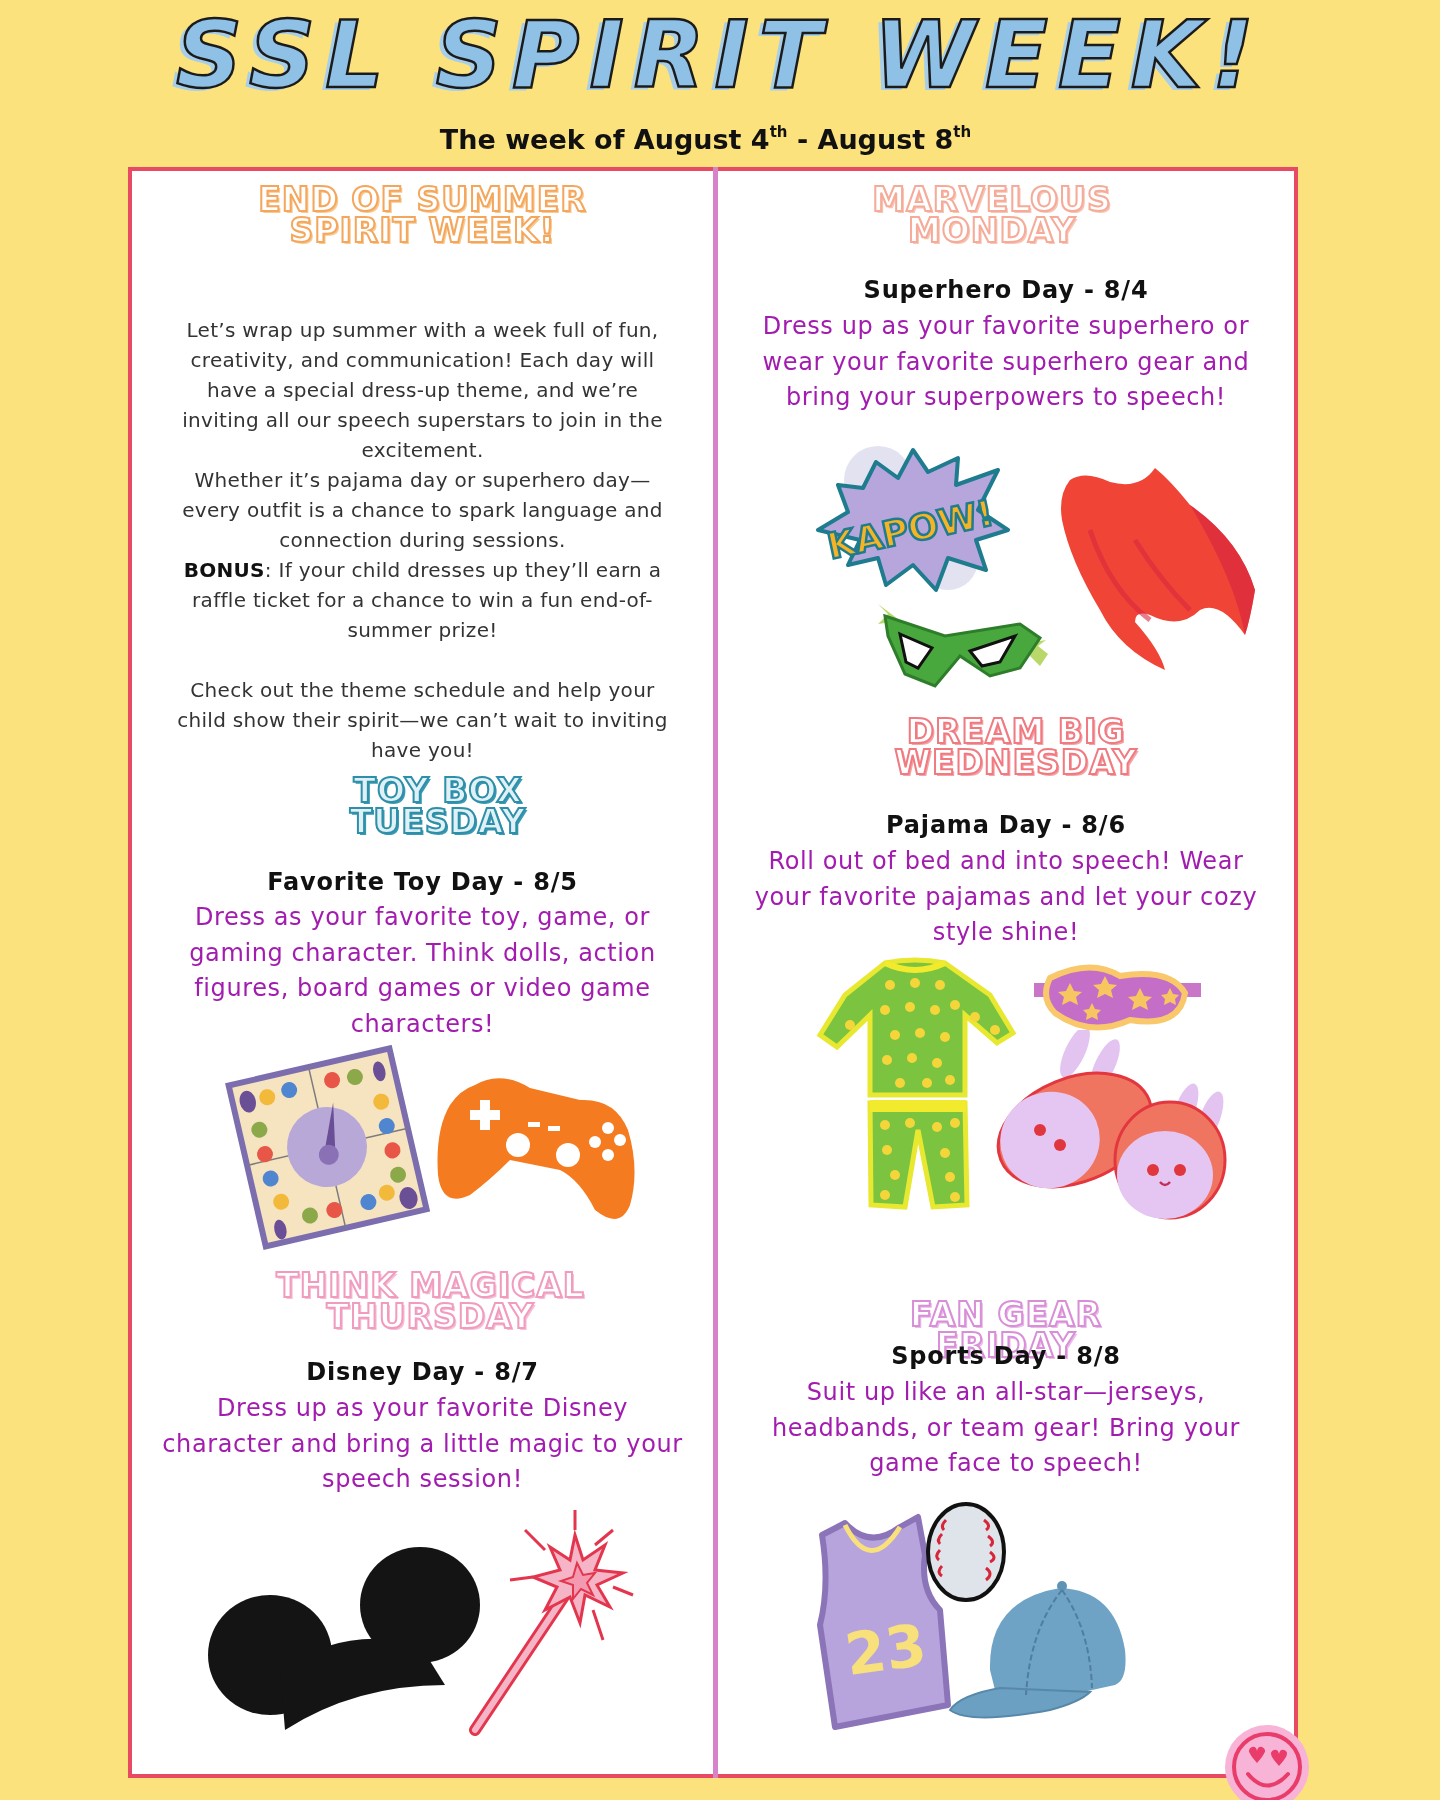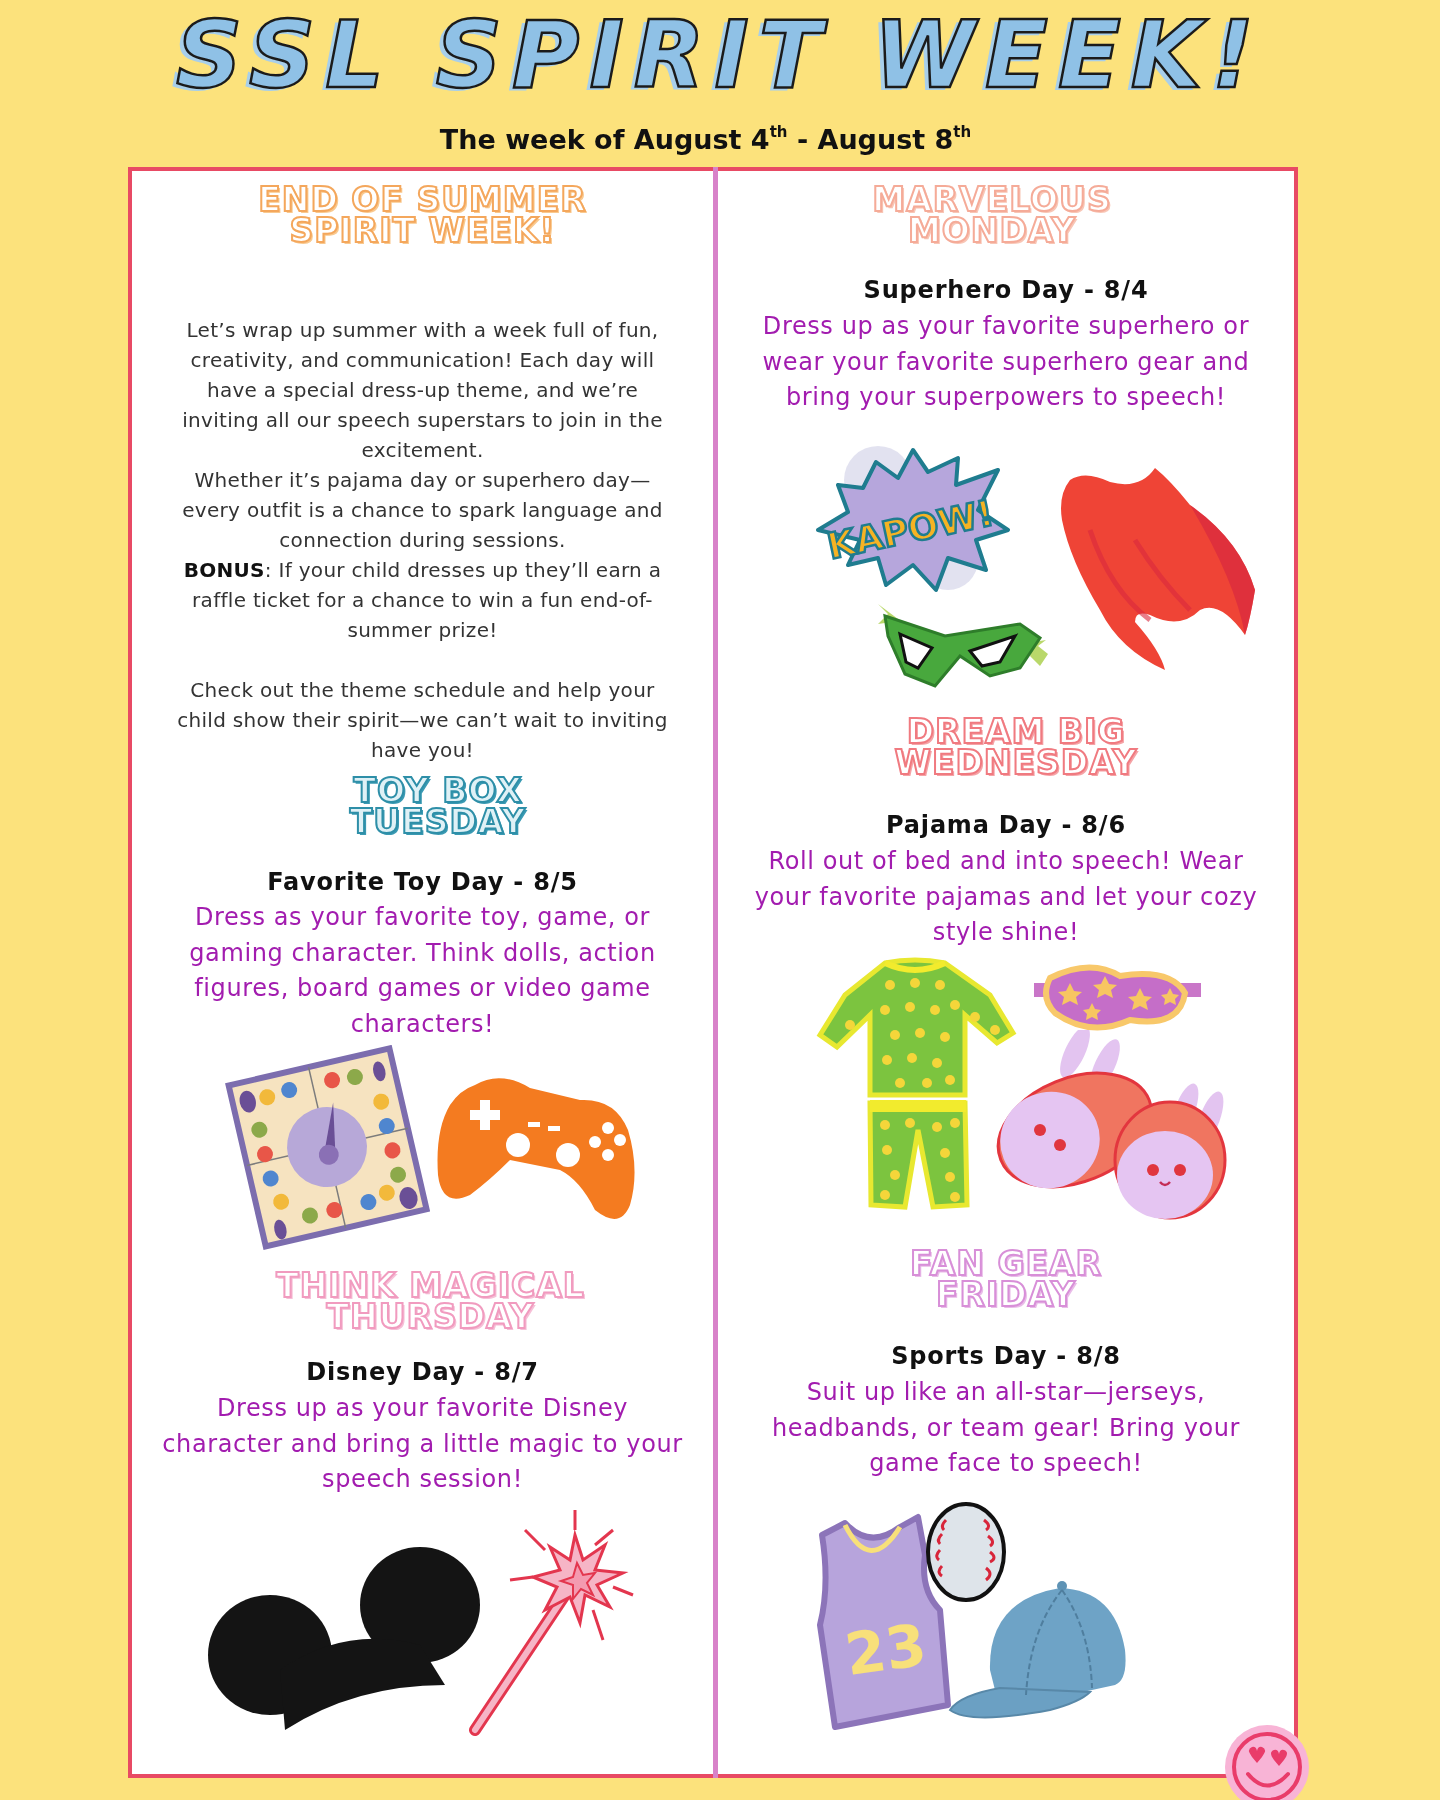--- a/index.html
+++ b/index.html
@@ -138,21 +138,21 @@
     <span>DREAM BIG</span>
     <span>WEDNESDAY</span>
   </div>
   <div class="day-title" style="top:809px;">Pajama Day - 8/6</div>
   <div class="day-desc" style="top:844px;">
     <div>Roll out of bed and into speech! Wear</div>
     <div>your favorite pajamas and let your cozy</div>
     <div>style shine!</div>
   </div>
 
-  <div class="heading h-lilac" style="top:1248px;">
+  <div class="heading h-lilac" style="top:1299px;">
     <span>FAN GEAR</span>
     <span>FRIDAY</span>
   </div>
   <div class="day-title" style="top:1340px;">Sports Day - 8/8</div>
   <div class="day-desc" style="top:1375px;">
     <div>Suit up like an all-star—jerseys,</div>
     <div>headbands, or team gear! Bring your</div>
     <div>game face to speech!</div>
   </div>
 </div>

